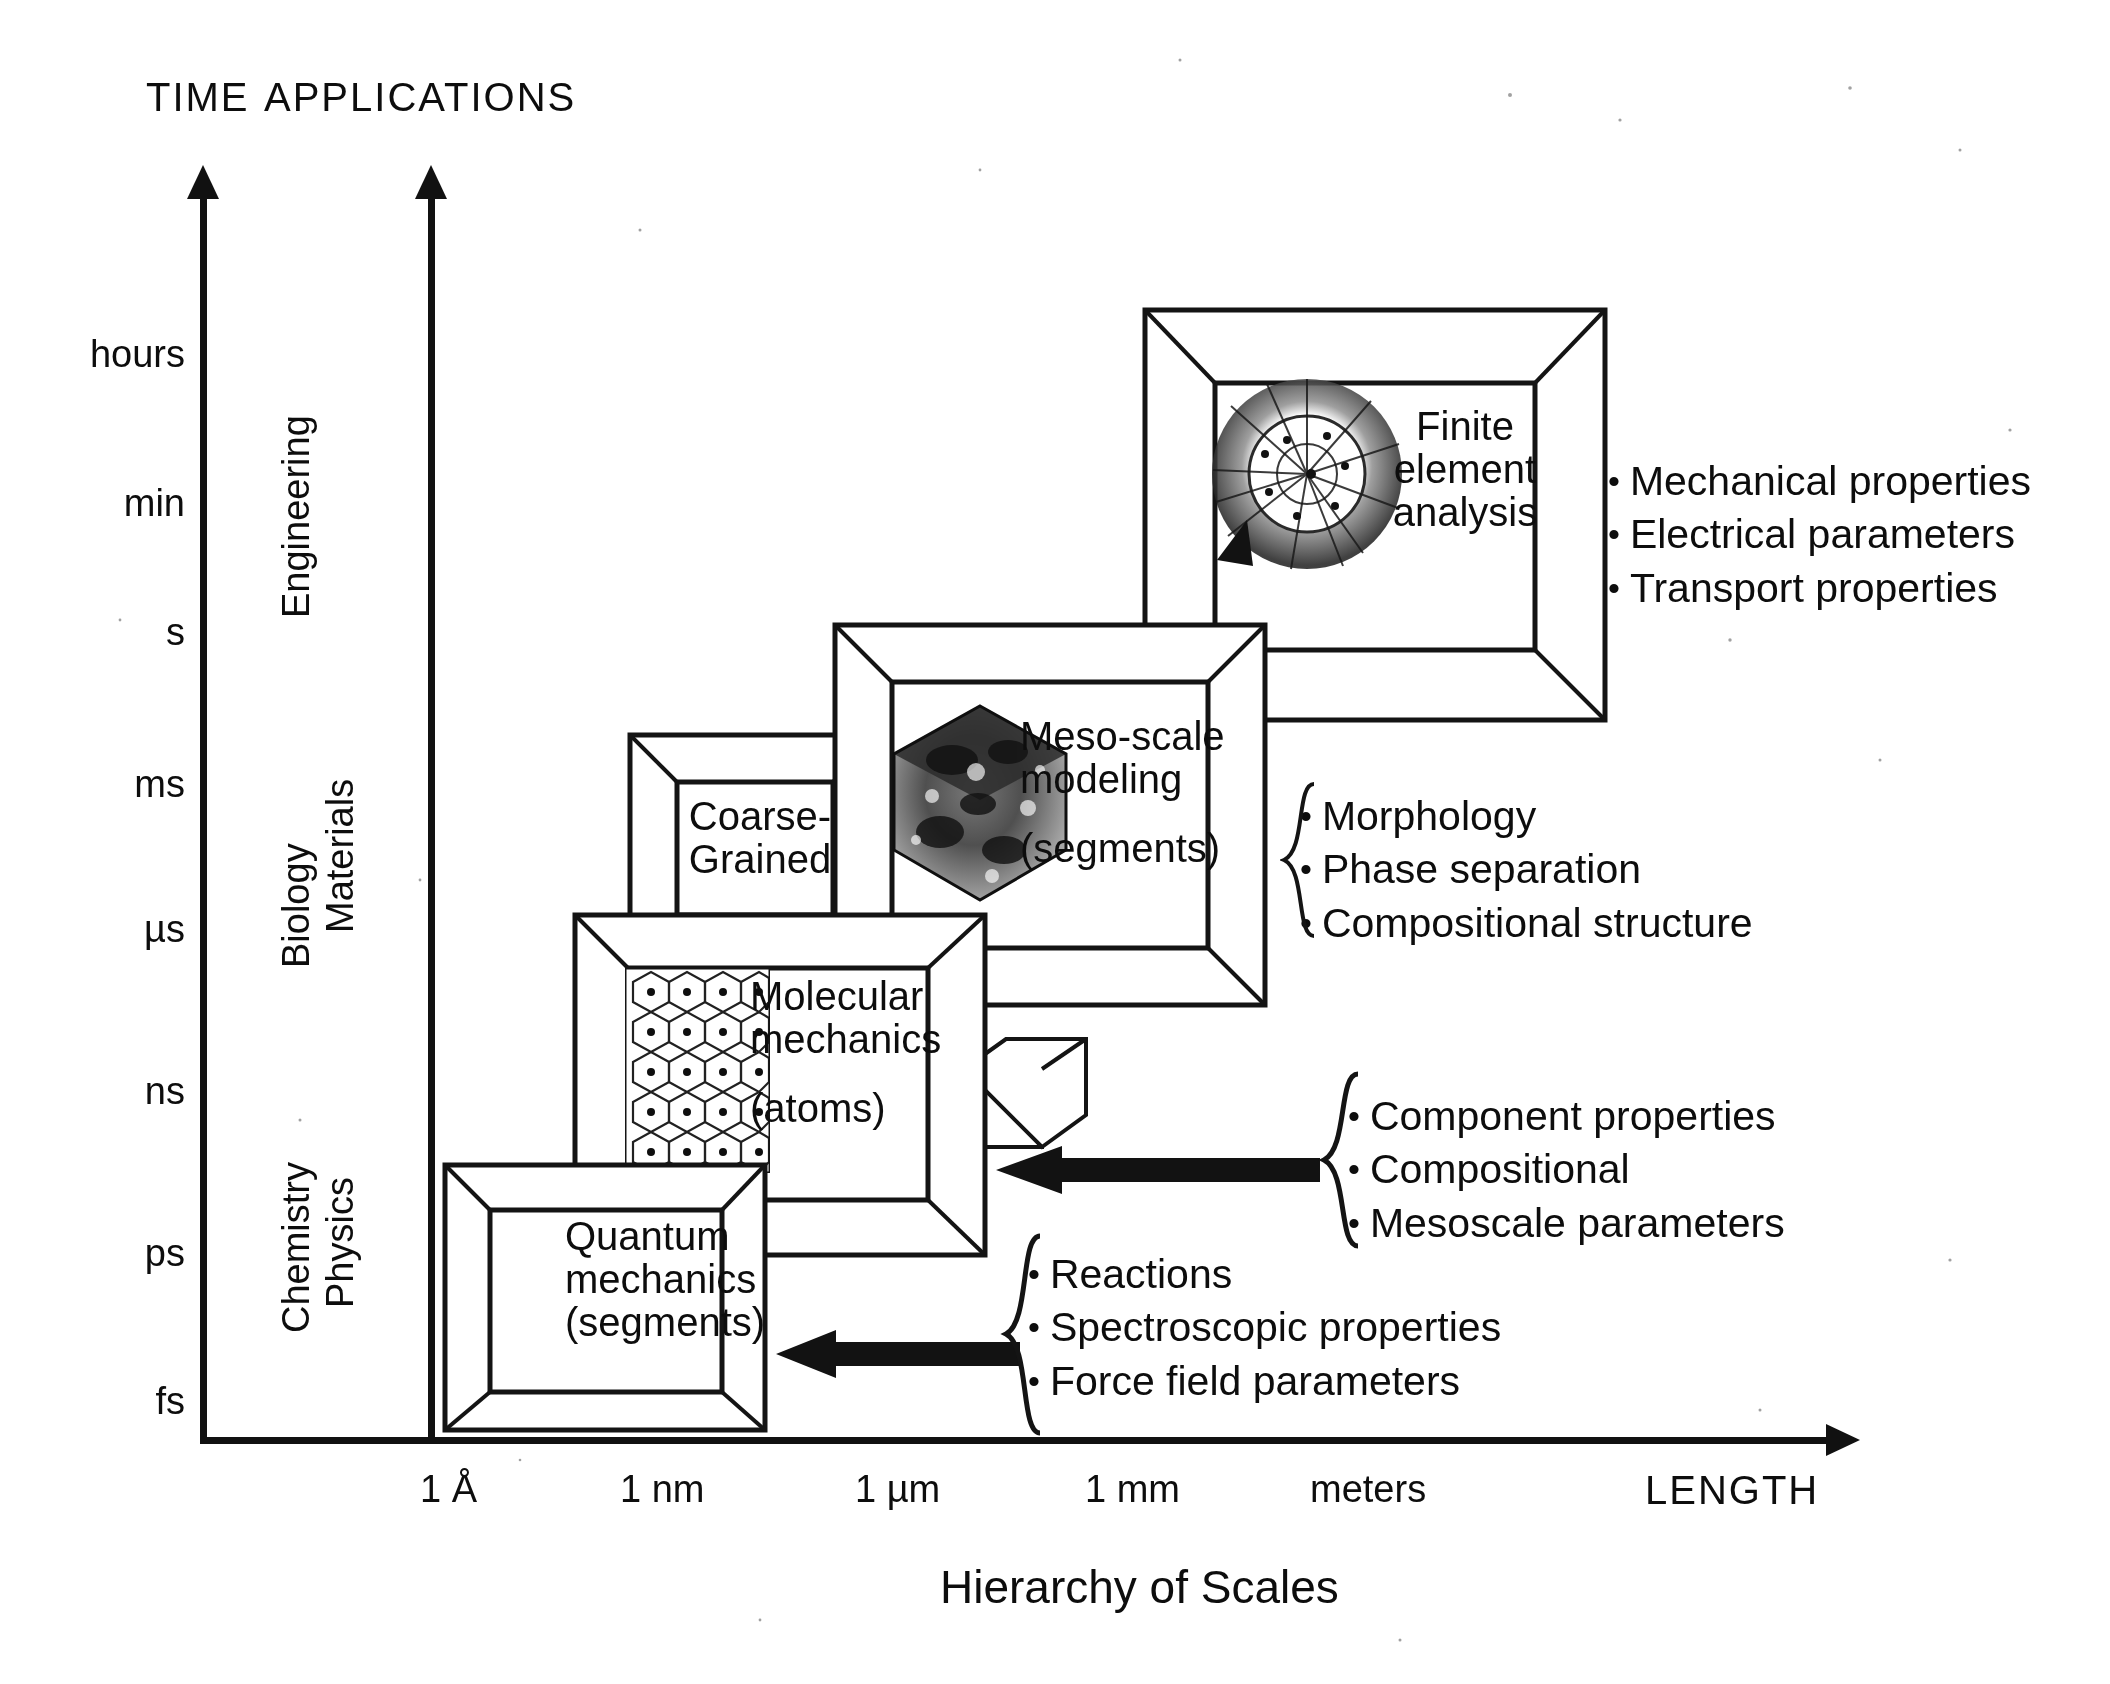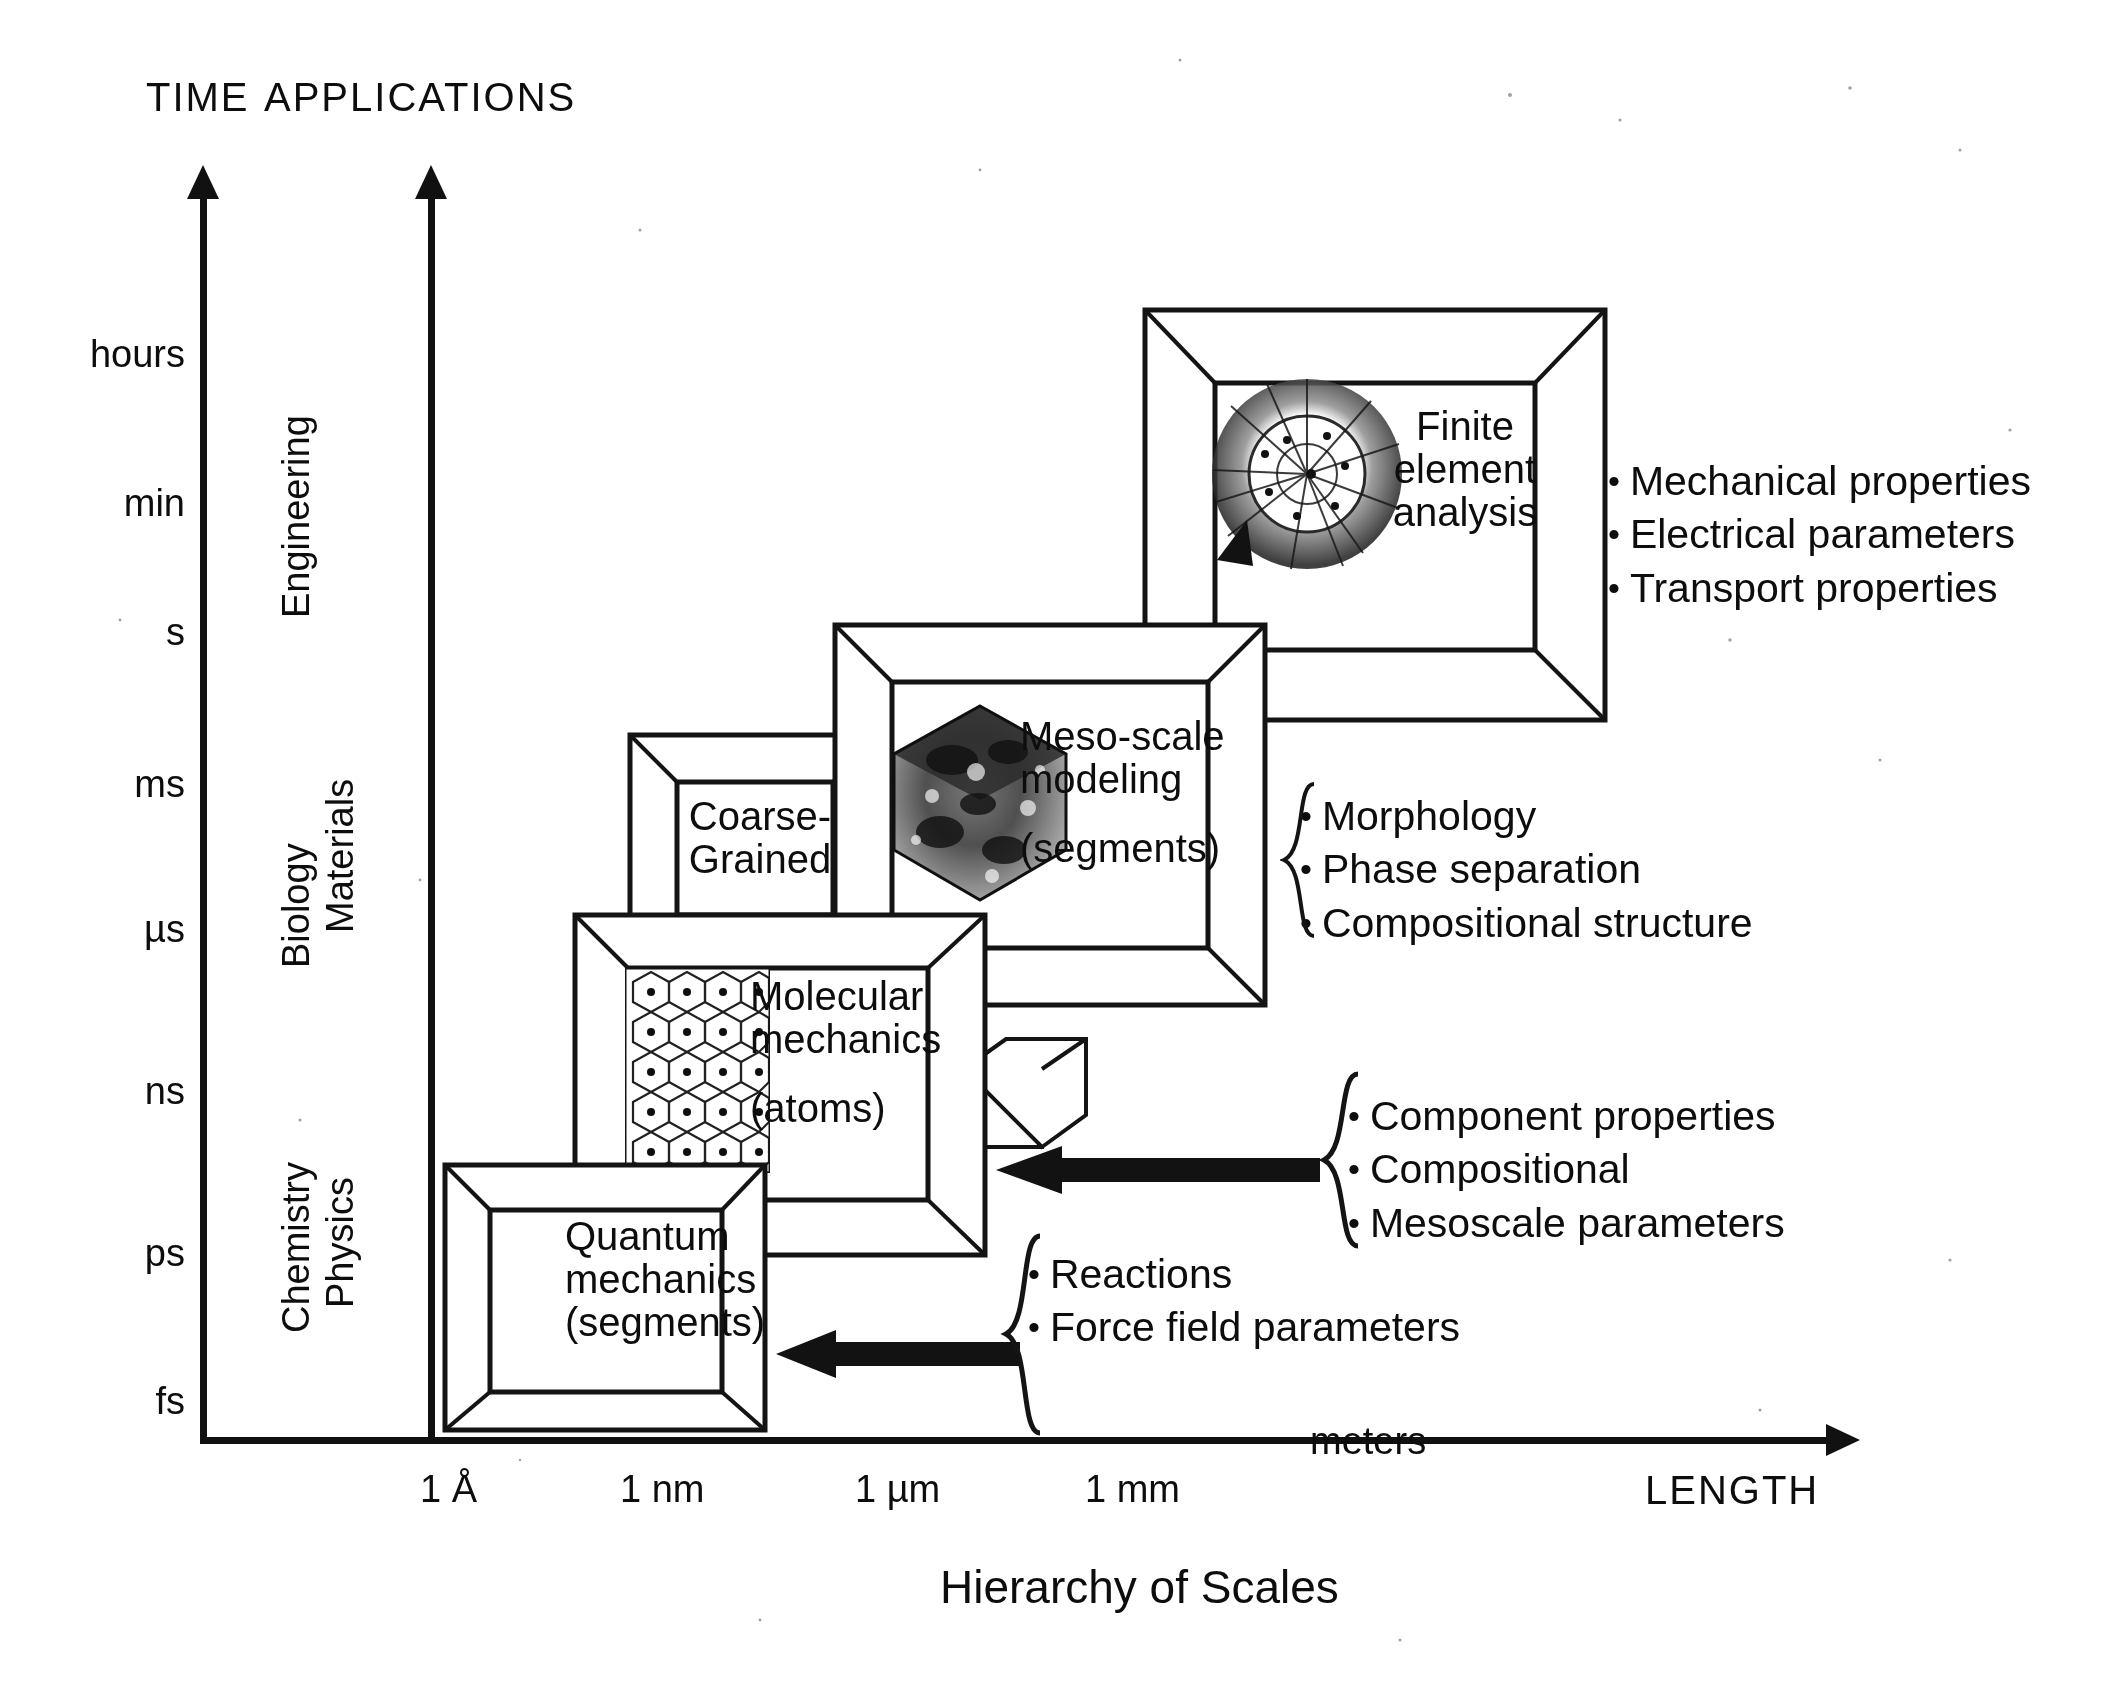--- a/index.html
+++ b/index.html
@@ -131,21 +131,21 @@
   <div class="vlabel" style="left:318px;top:575px;">Engineering</div>
   <div class="vlabel" style="left:318px;top:925px;">Biology</div>
   <div class="vlabel" style="left:362px;top:890px;">Materials</div>
   <div class="vlabel" style="left:318px;top:1290px;">Chemistry</div>
   <div class="vlabel" style="left:362px;top:1265px;">Physics</div>
 
   <div class="xtick-label" style="left:420px;top:1468px;width:180px;">1 Å</div>
   <div class="xtick-label" style="left:620px;top:1468px;width:180px;">1 nm</div>
   <div class="xtick-label" style="left:855px;top:1468px;width:180px;">1 µm</div>
   <div class="xtick-label" style="left:1085px;top:1468px;width:180px;">1 mm</div>
-  <div class="xtick-label" style="left:1310px;top:1420px;width:200px;">meters</div>
+  <div class="xtick-label" style="left:1310px;top:1468px;width:200px;">meters</div>
 
   <div class="frame" style="left:1140px;top:305px;z-index:2;">
     <svg width="470" height="420" viewBox="0 0 470 420">
 
       <polygon points="5,5 465,5 465,415 5,415" fill="#ffffff" stroke="#141414" stroke-width="5"></polygon>
 
       <polygon points="75,78 395,78 395,345 75,345" fill="#ffffff" stroke="#141414" stroke-width="5"></polygon>
 
       <line x1="5" y1="5" x2="75" y2="78" stroke="#141414" stroke-width="4"></line>
       <line x1="465" y1="5" x2="395" y2="78" stroke="#141414" stroke-width="4"></line>
@@ -402,20 +402,21 @@
   </div>
 
   <div class="bullets" style="left:1348px;top:1090px;">
     <div class="bul">Component properties</div>
     <div class="bul">Compositional</div>
     <div class="bul">Mesoscale parameters</div>
   </div>
 
   <div class="bullets" style="left:1028px;top:1248px;">
     <div class="bul">Reactions</div>
+    <div class="bul">Spectroscopic properties</div>
     <div class="bul">Force field parameters</div>
   </div>
 
   <div class="caption" style="left:940px;top:1560px;">Hierarchy of Scales</div>
 
   <svg class="noise" viewBox="0 0 2110 1684">
     <g fill="#555">
       <circle cx="1510" cy="95" r="2"></circle>
         <circle cx="1620" cy="120" r="1.6"></circle>
       <circle cx="1850" cy="88" r="1.8"></circle>

